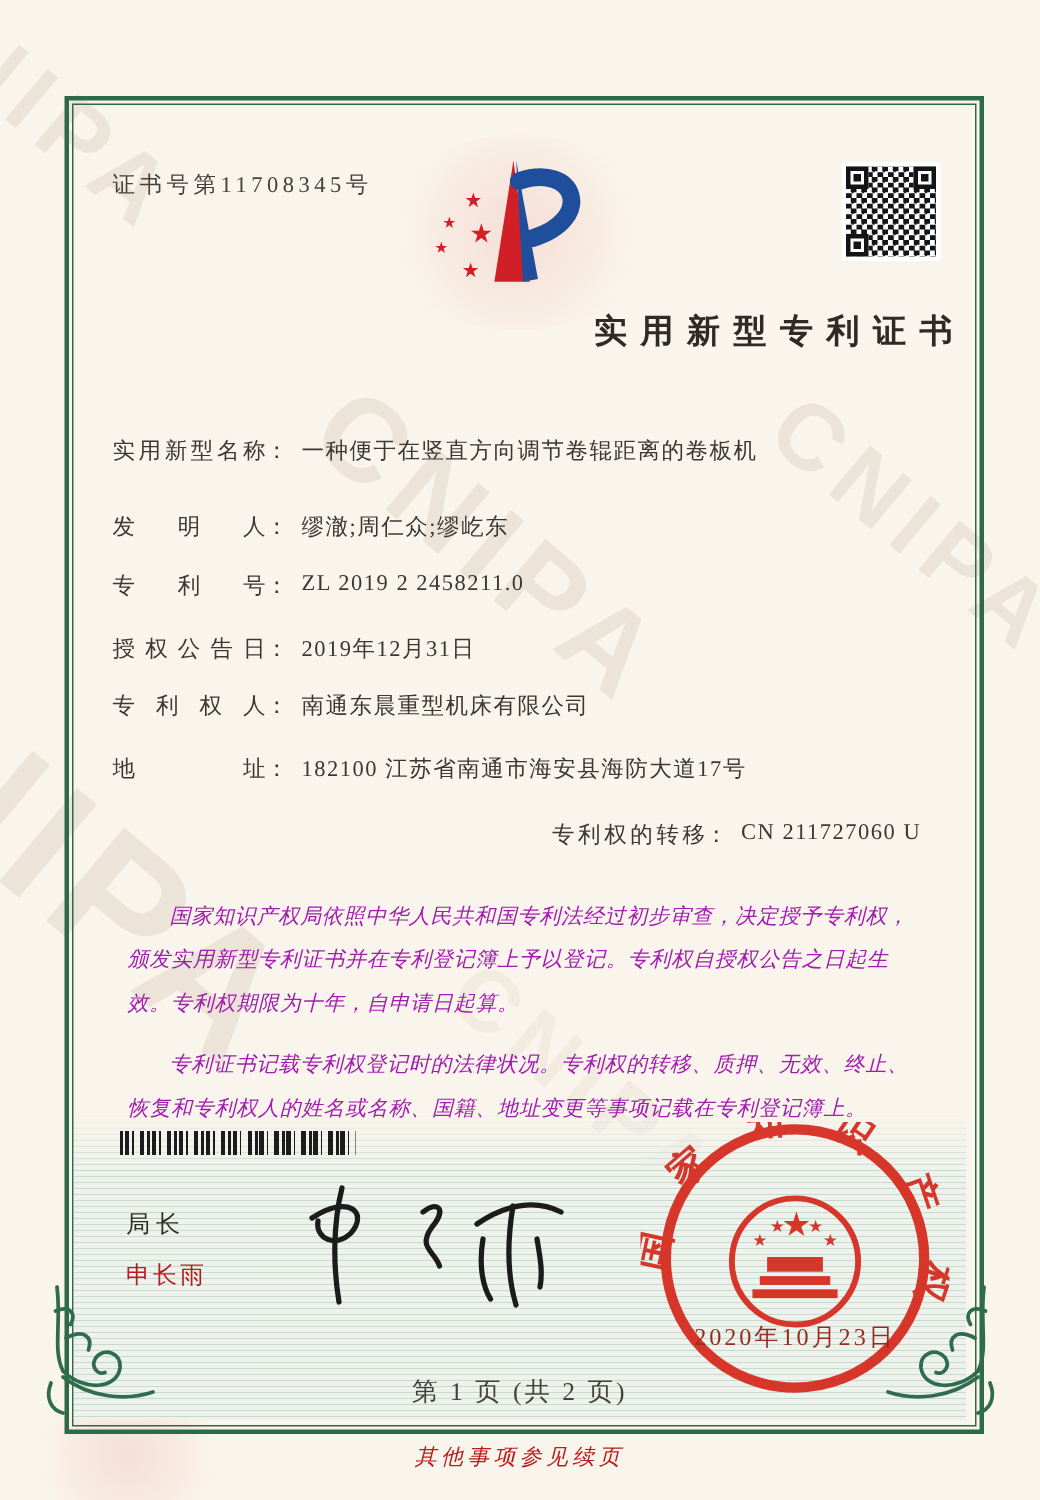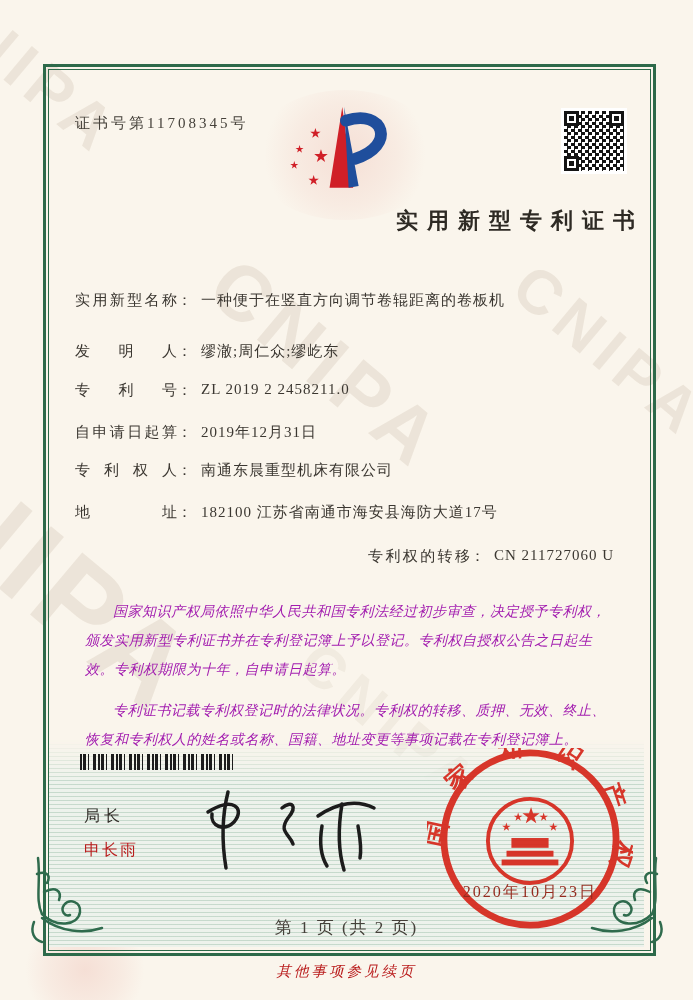--- a/index.html
+++ b/index.html
@@ -106,21 +106,21 @@
   <div class="frow" style="top:291px;">
     <span class="flabel">实用新型名称</span><span class="fcolon">：</span><span class="fvalue">一种便于在竖直方向调节卷辊距离的卷板机</span>
   </div>
   <div class="frow" style="top:342px;">
     <span class="flabel">发明人</span><span class="fcolon">：</span><span class="fvalue">缪澈;周仁众;缪屹东</span>
   </div>
   <div class="frow" style="top:381px;">
     <span class="flabel">专利号</span><span class="fcolon">：</span><span class="fvalue">ZL 2019 2 2458211.0</span>
   </div>
   <div class="frow" style="top:423px;">
-    <span class="flabel">自申请日起算</span><span class="fcolon">：</span><span class="fvalue">2019年12月31日</span>
+    <span class="flabel">授权公告日</span><span class="fcolon">：</span><span class="fvalue">2019年12月31日</span>
   </div>
   <div class="frow" style="top:461px;">
     <span class="flabel">专利权人</span><span class="fcolon">：</span><span class="fvalue">南通东晨重型机床有限公司</span>
   </div>
   <div class="frow" style="top:503px;">
     <span class="flabel">地址</span><span class="fcolon">：</span><span class="fvalue">182100 江苏省南通市海安县海防大道17号</span>
   </div>
   <div class="frow" style="top:547px;left:368px;">
     <span class="flabel">专利权的转移</span><span class="fcolon">：</span><span class="fvalue">CN 211727060 U</span>
   </div>

